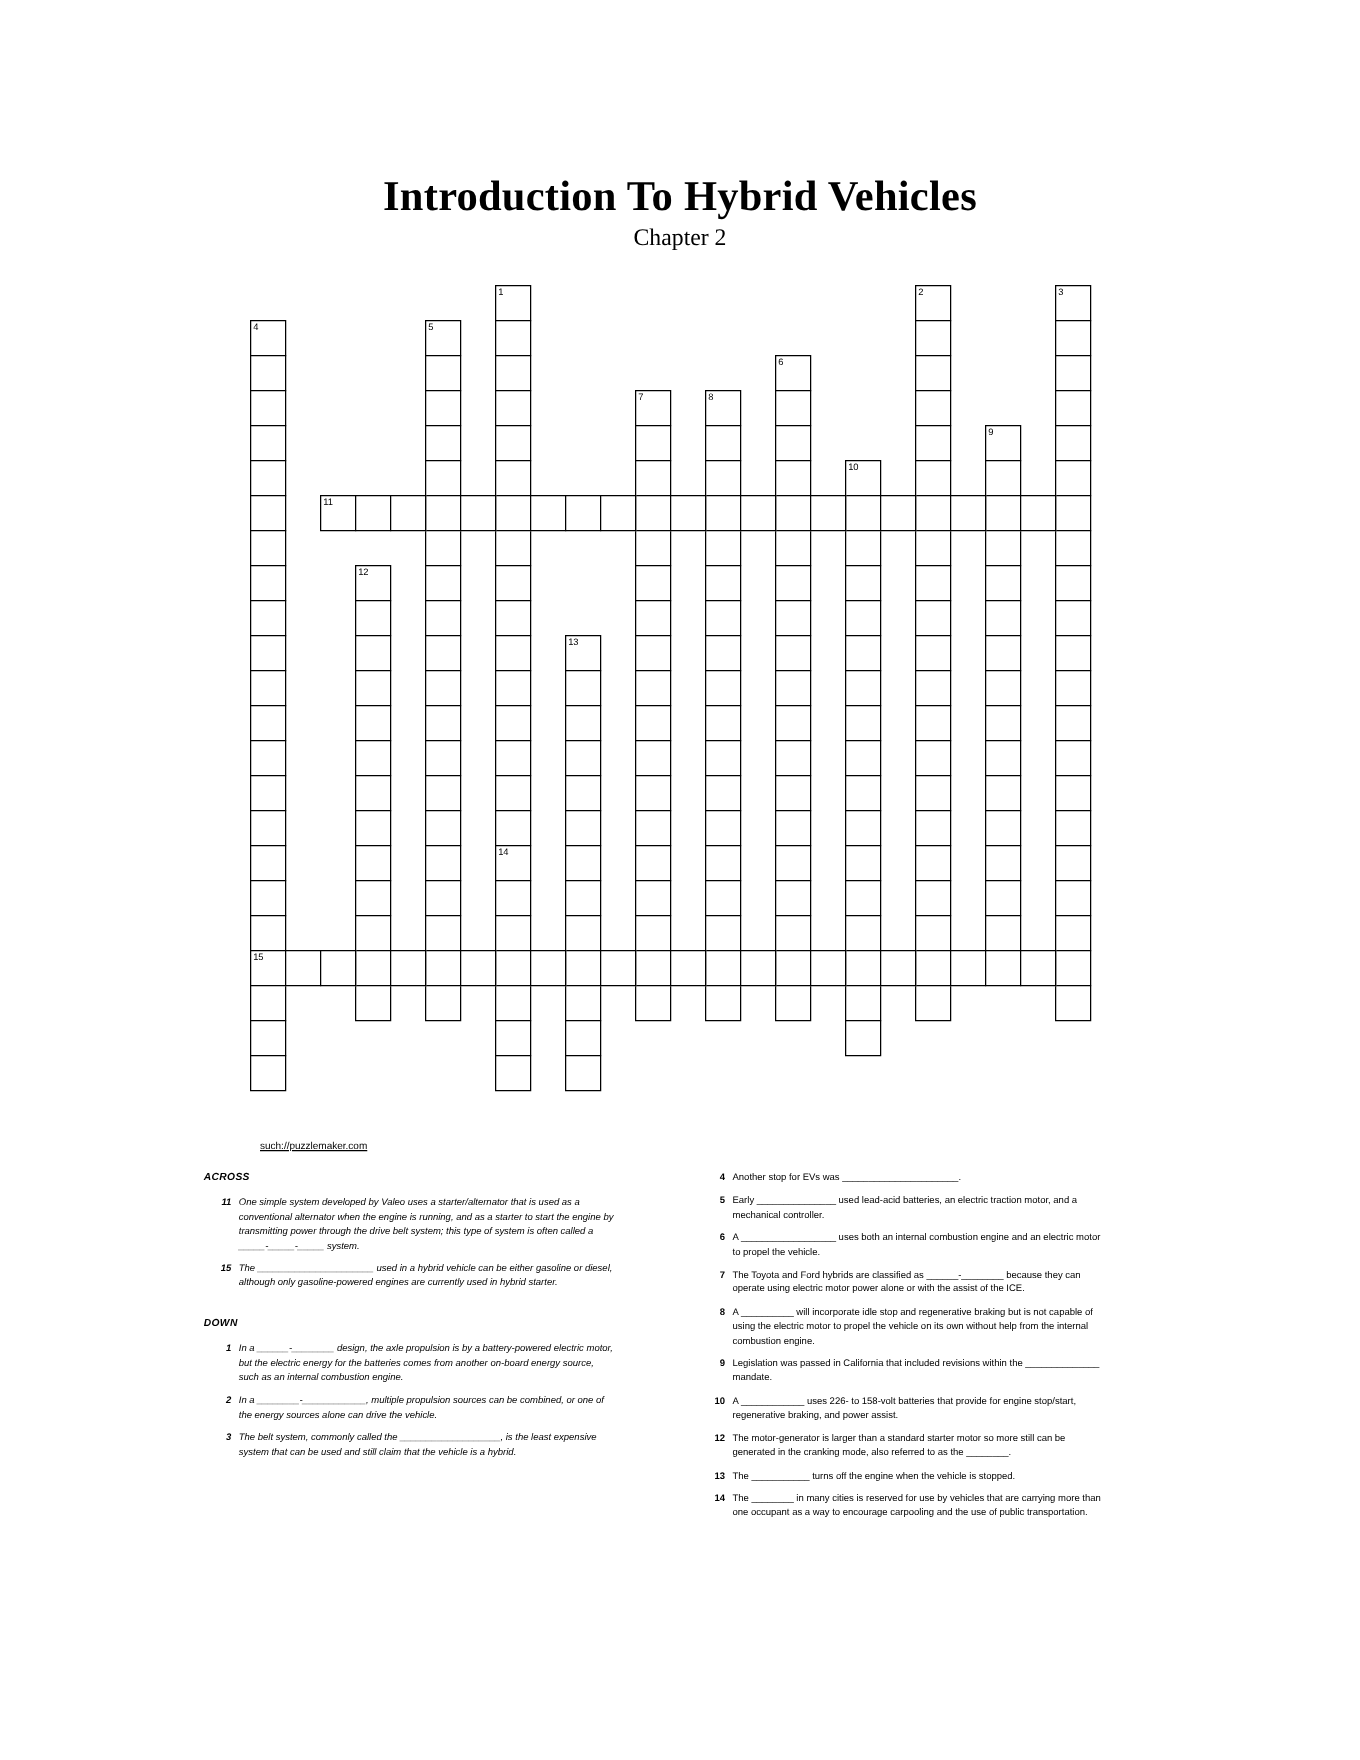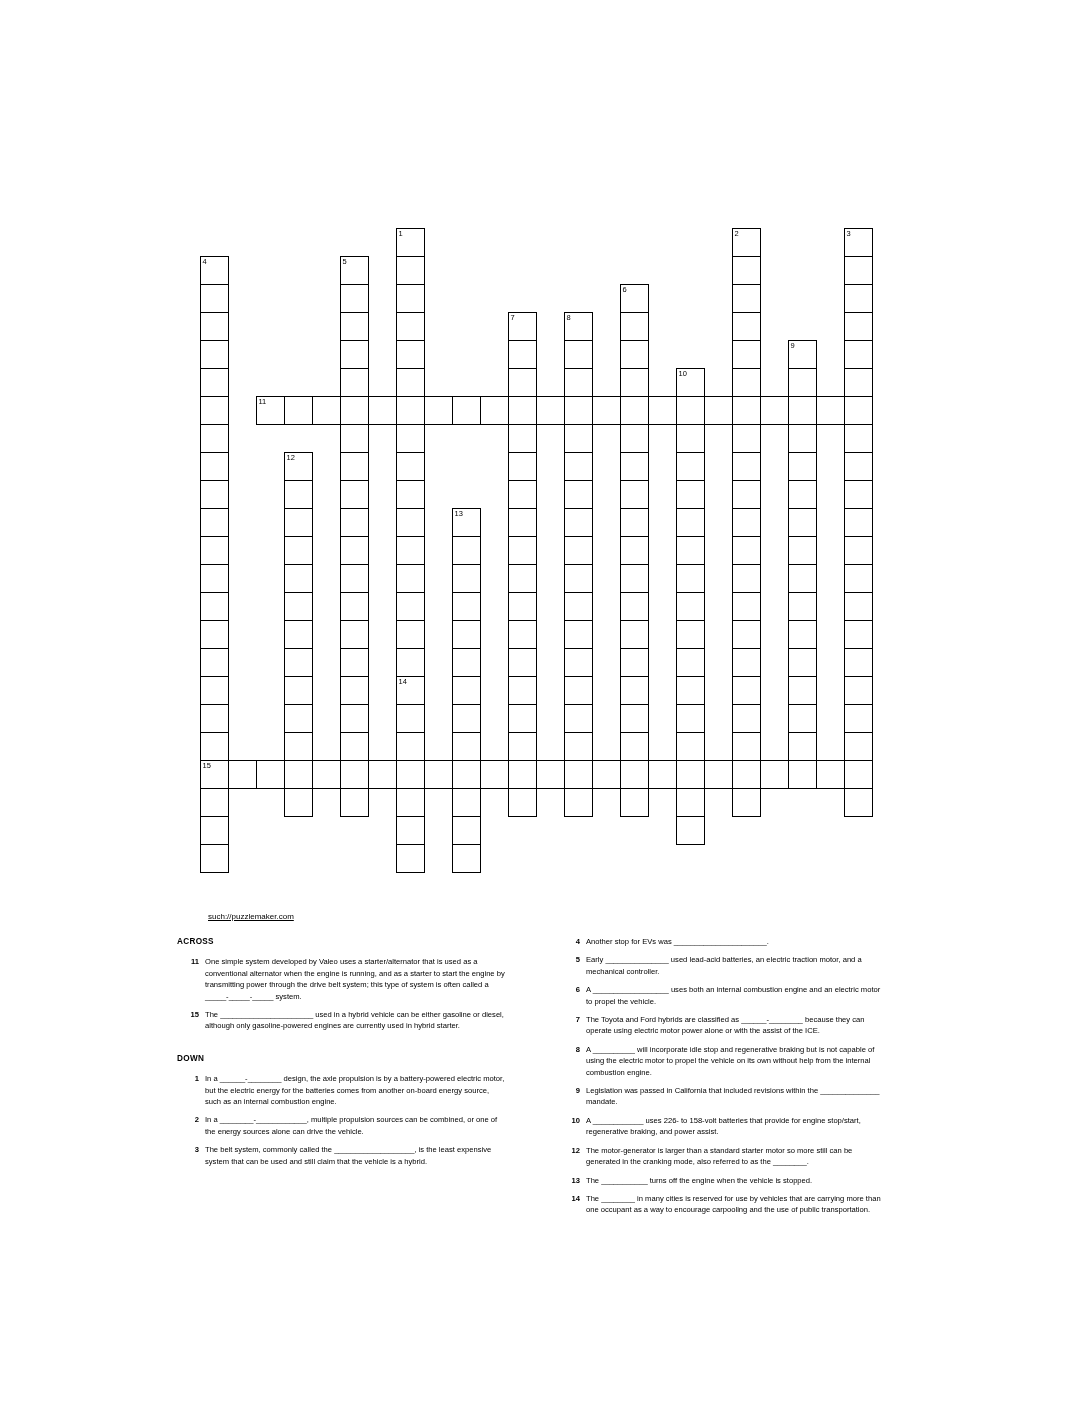--- a/index.html
+++ b/index.html
@@ -81,21 +81,21 @@
     width: 1088px;
     height: 330px;
   }
   .col {
     position: absolute;
     width: 330px;
     font-family: "Liberation Sans", sans-serif;
     font-size: 7.6px;
     line-height: 11.4px;
   }
-  .col-left { left: 177px; }
+  .col-left { left: 163px; font-style: italic; }
   .col-right { left: 558px; }
 
   .section-head {
     font-weight: bold;
     font-size: 8.2px;
     letter-spacing: 0.3px;
     margin-bottom: 9px;
   }
   .clue {
     display: flex;
@@ -113,20 +113,22 @@
     flex: 1 1 auto;
     text-align: left;
   }
   .spacer { height: 14px; }
 </style>
 </head>
 <body>
 
 <div class="page">
 
+  <h1 class="title">Introduction To Hybrid Vehicles</h1>
+  <div class="subtitle">Chapter 2</div>
 
   <div id="grid-wrap">
       <div class="cell" style="left: 196px; top: 0px;">
         <span class="num">1</span>
       </div>
       <div class="cell" style="left: 196px; top: 28px;"></div>
       <div class="cell" style="left: 196px; top: 56px;"></div>
       <div class="cell" style="left: 196px; top: 84px;"></div>
       <div class="cell" style="left: 196px; top: 112px;"></div>
       <div class="cell" style="left: 196px; top: 140px;"></div>

